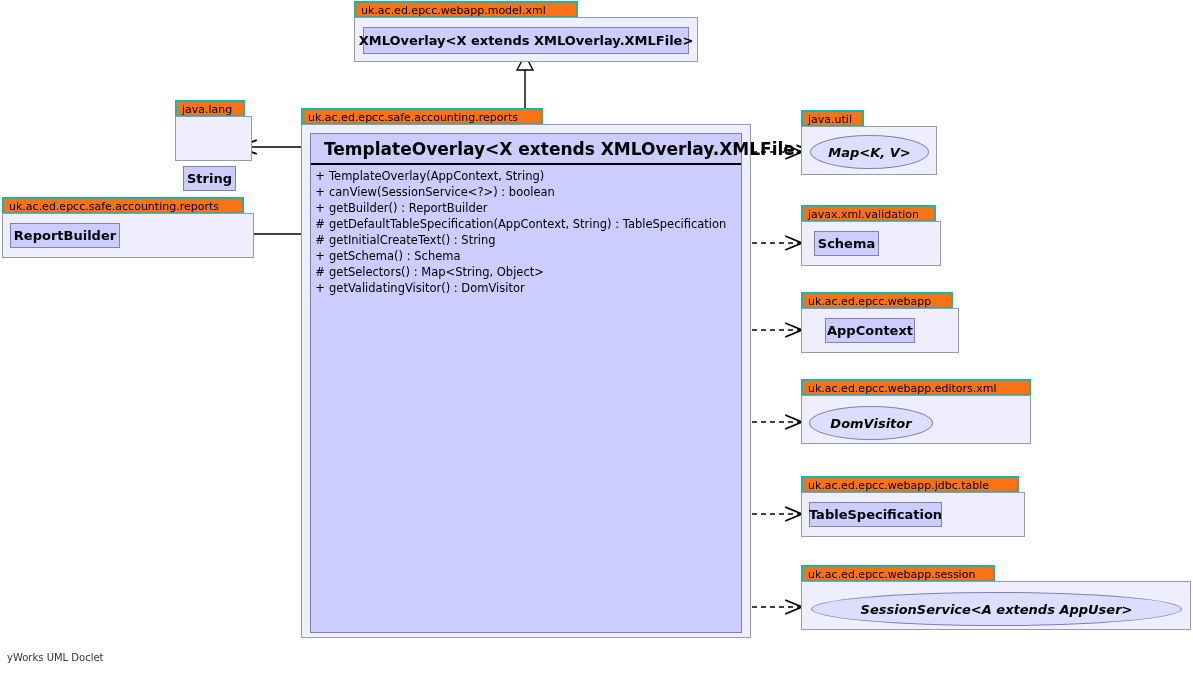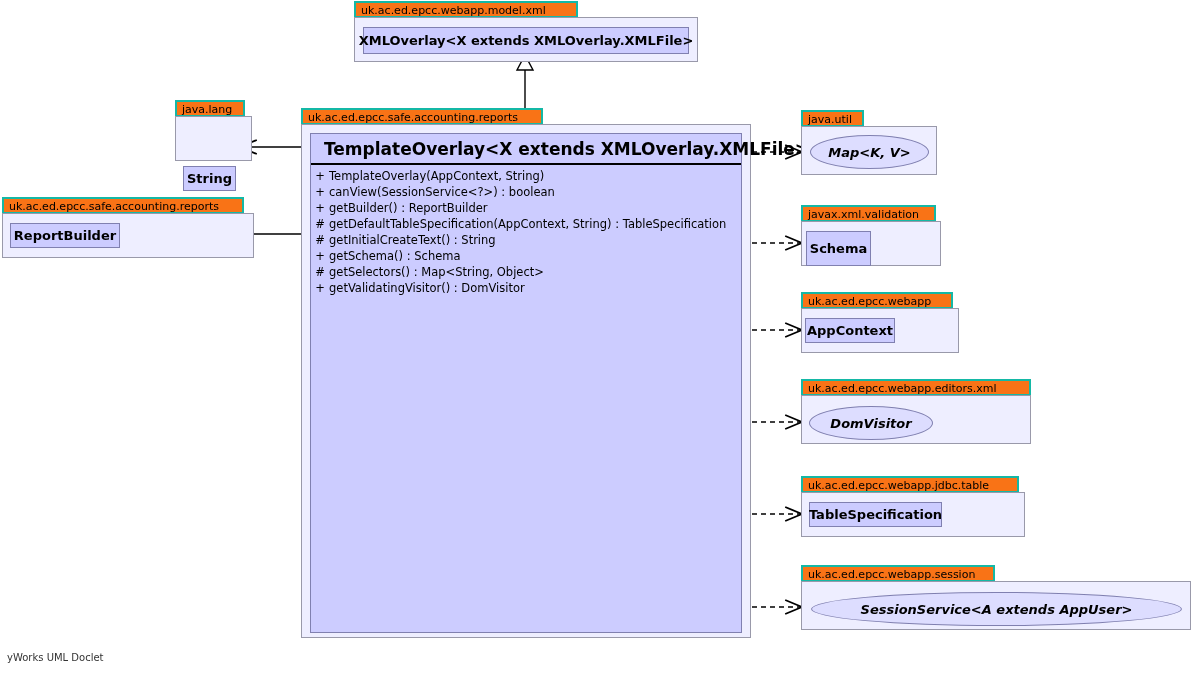--- a/index.html
+++ b/index.html
@@ -256,27 +256,27 @@
 
   <div class="pkg" style="left:801px; top:110px; width:136px; height:65px;">
     <div class="pkg-tab" style="width:63px;">java.util</div>
     <div class="pkg-body" style="width:136px; height:49px;"></div>
     <div class="node-ellipse" style="left:9px; top:25px; width:119px; height:34px;">Map&lt;K, V&gt;</div>
   </div>
 
   <div class="pkg" style="left:801px; top:205px; width:140px; height:61px;">
     <div class="pkg-tab" style="width:135px;">javax.xml.validation</div>
     <div class="pkg-body" style="width:140px; height:45px;"></div>
-    <div class="node-box" style="left:5px; top:26px; width:65px; height:35px;">Schema</div>
+    <div class="node-box" style="left:13px; top:26px; width:65px; height:25px;">Schema</div>
   </div>
 
   <div class="pkg" style="left:801px; top:292px; width:158px; height:61px;border-radius:11px;">
     <div class="pkg-tab" style="width:152px;">uk.ac.ed.epcc.webapp</div>
     <div class="pkg-body" style="width:158px; height:45px;"></div>
-    <div class="node-box" style="left:4px; top:26px; width:90px; height:25px;">AppContext</div>
+    <div class="node-box" style="left:24px; top:26px; width:90px; height:25px;">AppContext</div>
   </div>
 
   <div class="pkg" style="left:801px; top:379px; width:230px; height:65px;">
     <div class="pkg-tab" style="width:230px;">uk.ac.ed.epcc.webapp.editors.xml</div>
     <div class="pkg-body" style="width:230px; height:49px;"></div>
     <div class="node-ellipse" style="left:8px; top:27px; width:124px; height:34px;">DomVisitor</div>
   </div>
 
   <div class="pkg" style="left:801px; top:476px; width:224px; height:61px;">
     <div class="pkg-tab" style="width:218px;">uk.ac.ed.epcc.webapp.jdbc.table</div>

